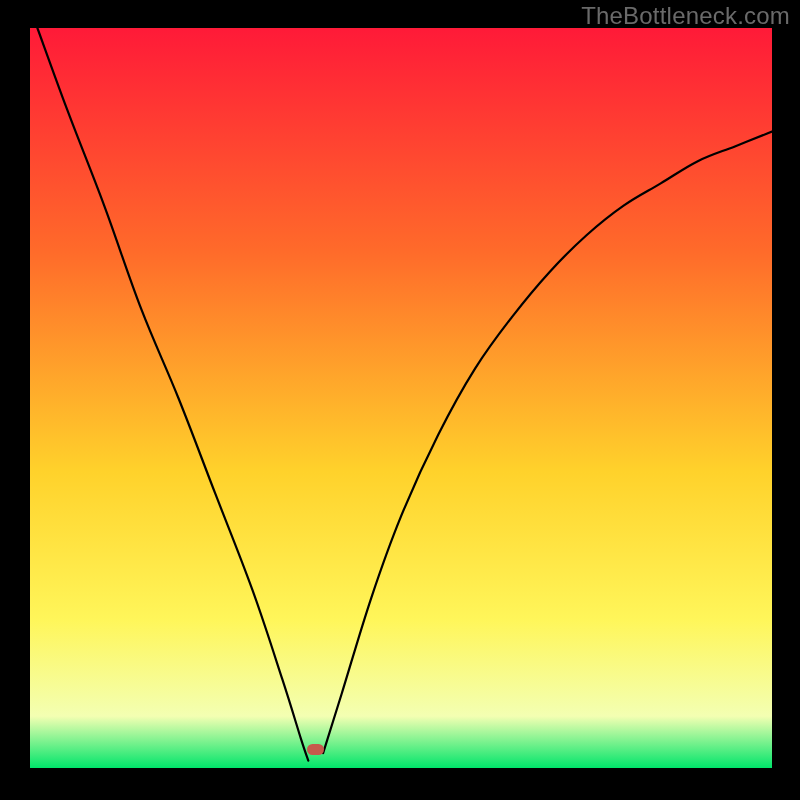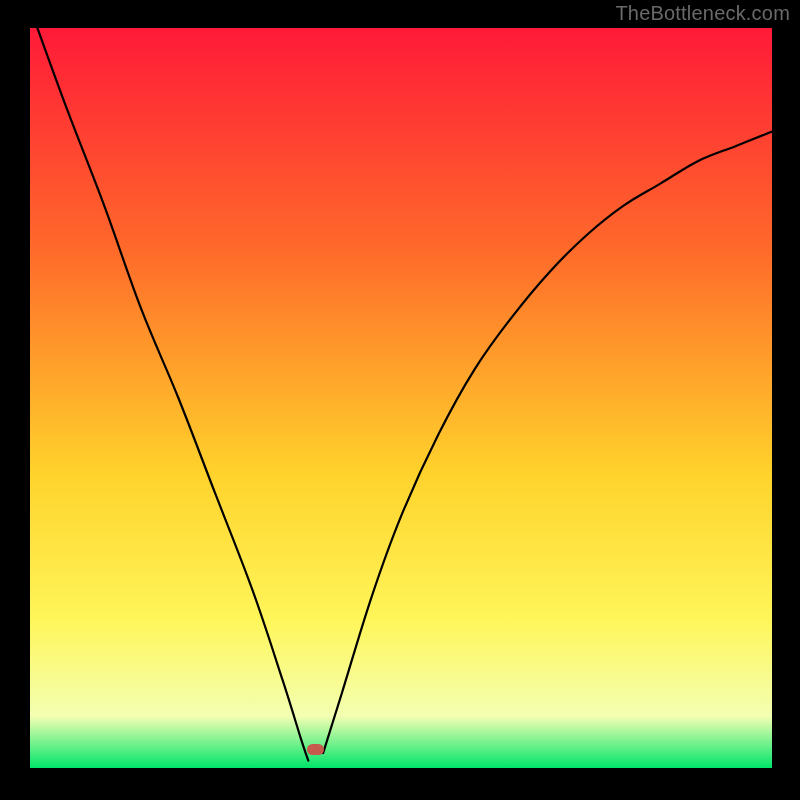--- a/index.html
+++ b/index.html
@@ -26,21 +26,21 @@
     inset: 0;
   }
   .curve-svg {
     position: absolute;
     inset: 0;
   }
   .watermark {
     position: absolute;
     top: 2px;
     right: 10px;
-    font-size: 20px;
+    font-size: 24px;
     color: #6a6a6a;
     letter-spacing: 0.2px;
     font-weight: 400;
     margin-left: 37px;
   }
   .marker {
     position: absolute;
     border-radius: 6px;
     background: #c65a4c;
   }

